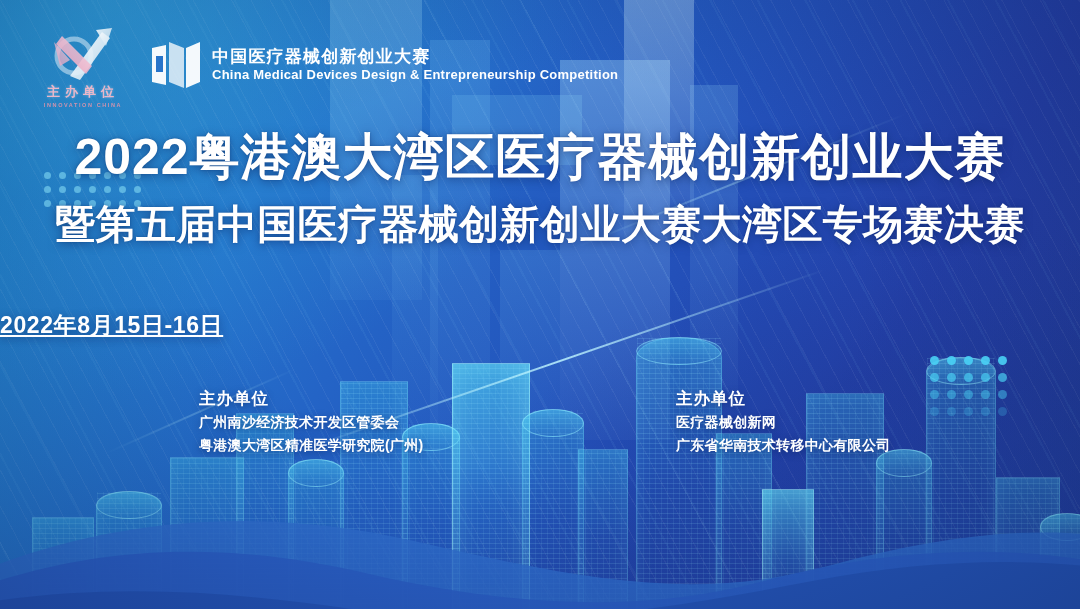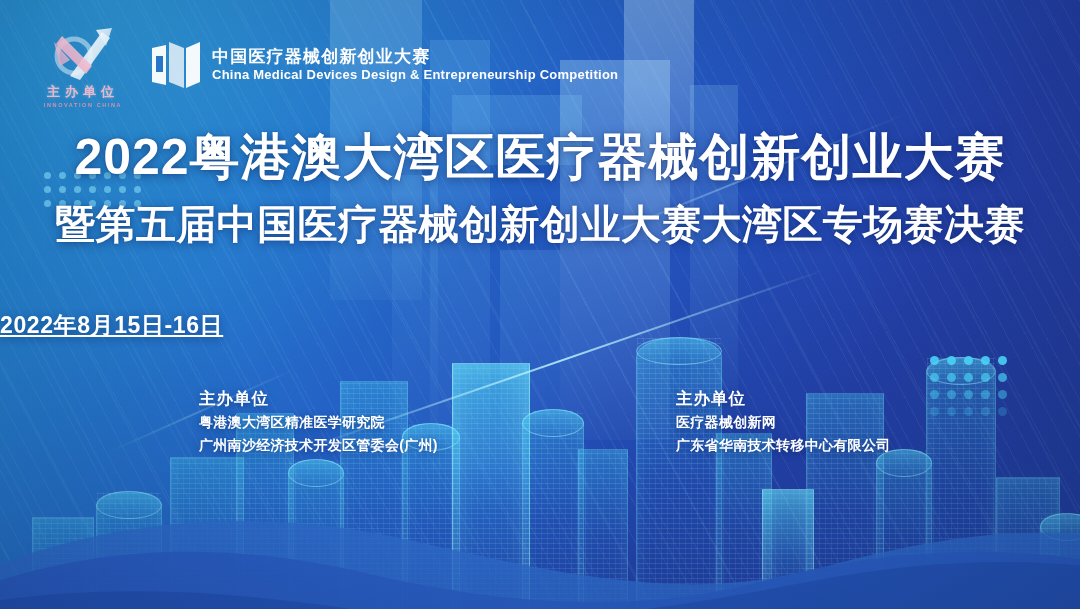--- a/index.html
+++ b/index.html
@@ -330,22 +330,22 @@
     <div class="t-line t1">2022粤港澳大湾区医疗器械创新创业大赛</div>
     <div class="t-line t2">暨第五届中国医疗器械创新创业大赛大湾区专场赛决赛</div>
   </div>
 
   <div class="date">2022年8月15日-16日</div>
 
   <div class="orgs">
 
     <div class="org left">
       <div class="org-h">主办单位</div>
-      <div class="org-i">粤港澳大湾区精准医学研究院</div>
-      <div class="org-i">广州南沙经济技术开发区管委会(广州)</div>
+      <div class="org-i">广州南沙经济技术开发区管委会</div>
+      <div class="org-i">粤港澳大湾区精准医学研究院(广州)</div>
     </div>
 
     <div class="org right">
       <div class="org-h">主办单位</div>
       <div class="org-i">医疗器械创新网</div>
       <div class="org-i">广东省华南技术转移中心有限公司</div>
     </div>
 
   </div>
 

